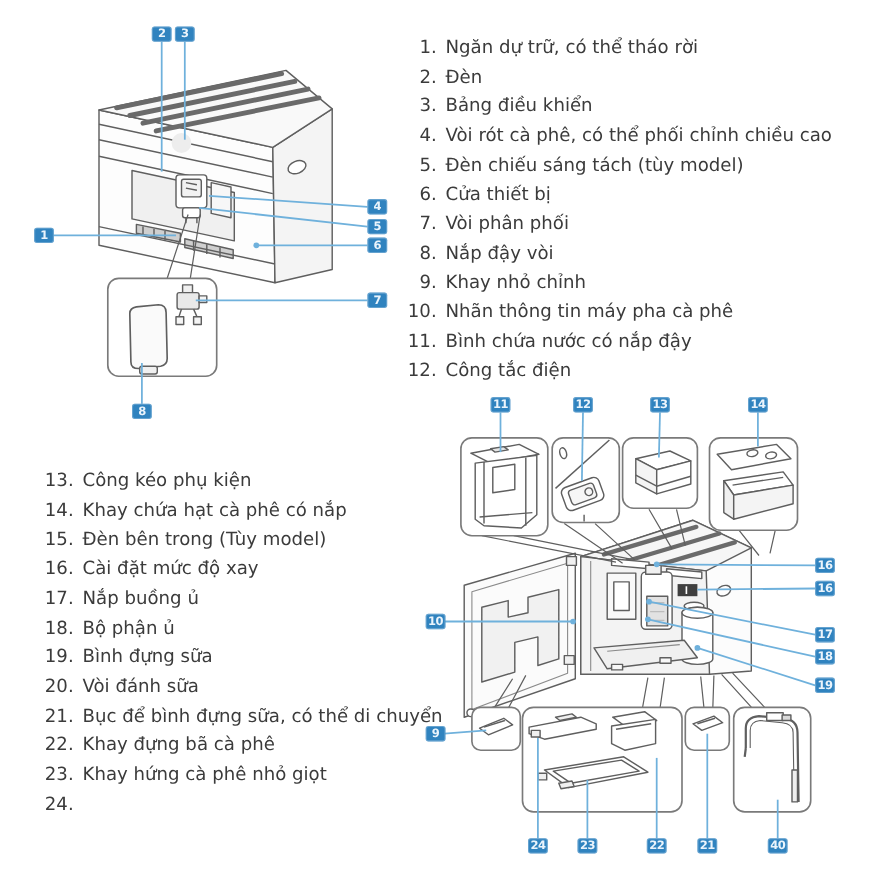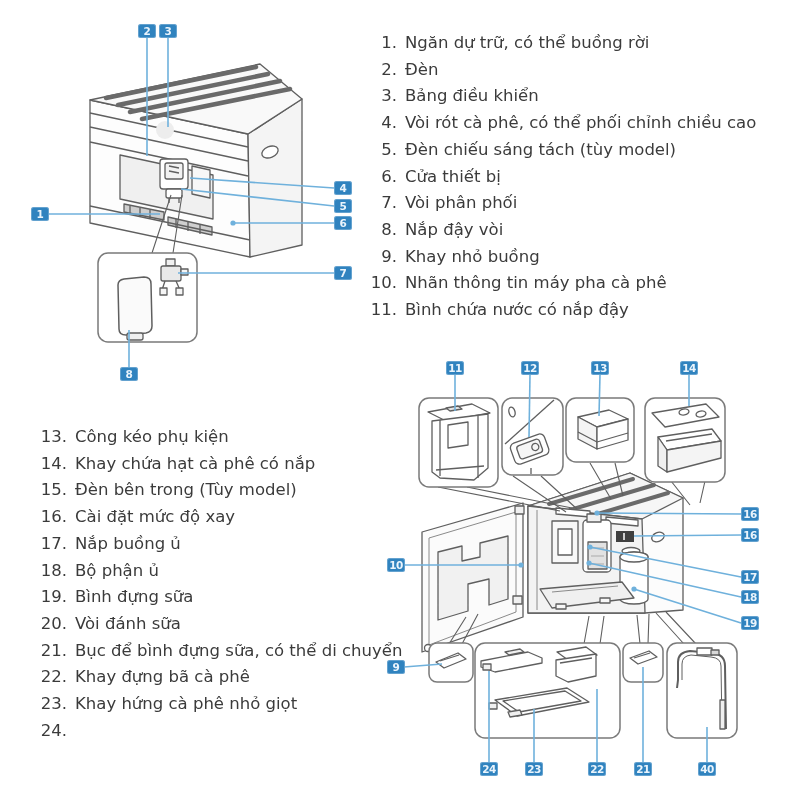--- a/index.html
+++ b/index.html
@@ -279,21 +279,21 @@
     <div class="callout" style="left:698px;top:762px">40</div>
     <div class="callout" style="left:634px;top:762px">21</div>
     <div class="callout" style="left:588px;top:762px">22</div>
     <div class="callout" style="left:525px;top:762px">23</div>
     <div class="callout" style="left:480px;top:762px">24</div>
   </div>
 
   <div class="legend" style="left:358px;top:30px;width:430px">
     <div class="row">
         <span class="num">1.</span>
-        <span class="label">Ngăn dự trữ, có thể buồng rời</span>
+        <span class="label">Ngăn dự trữ, có thể tháo rời</span>
       </div>
     <div class="row">
         <span class="num">2.</span>
         <span class="label">Đèn</span>
       </div>
     <div class="row">
         <span class="num">3.</span>
         <span class="label">Bảng điều khiển</span>
       </div>
     <div class="row">
@@ -311,30 +311,34 @@
     <div class="row">
         <span class="num">7.</span>
         <span class="label">Vòi phân phối</span>
       </div>
     <div class="row">
         <span class="num">8.</span>
         <span class="label">Nắp đậy vòi</span>
       </div>
     <div class="row">
         <span class="num">9.</span>
-        <span class="label">Khay nhỏ buồng</span>
+        <span class="label">Khay nhỏ chỉnh</span>
       </div>
     <div class="row">
         <span class="num">10.</span>
         <span class="label">Nhãn thông tin máy pha cà phê</span>
       </div>
     <div class="row">
         <span class="num">11.</span>
         <span class="label">Bình chứa nước có nắp đậy</span>
       </div>
+    <div class="row">
+        <span class="num">12.</span>
+        <span class="label">Công tắc điện</span>
+      </div>
   </div>
 
   <div class="legend" style="left:28px;top:424px;width:410px">
     <div class="row">
         <span class="num">13.</span>
         <span class="label">Công kéo phụ kiện</span>
       </div>
     <div class="row">
         <span class="num">14.</span>
         <span class="label">Khay chứa hạt cà phê có nắp</span>

